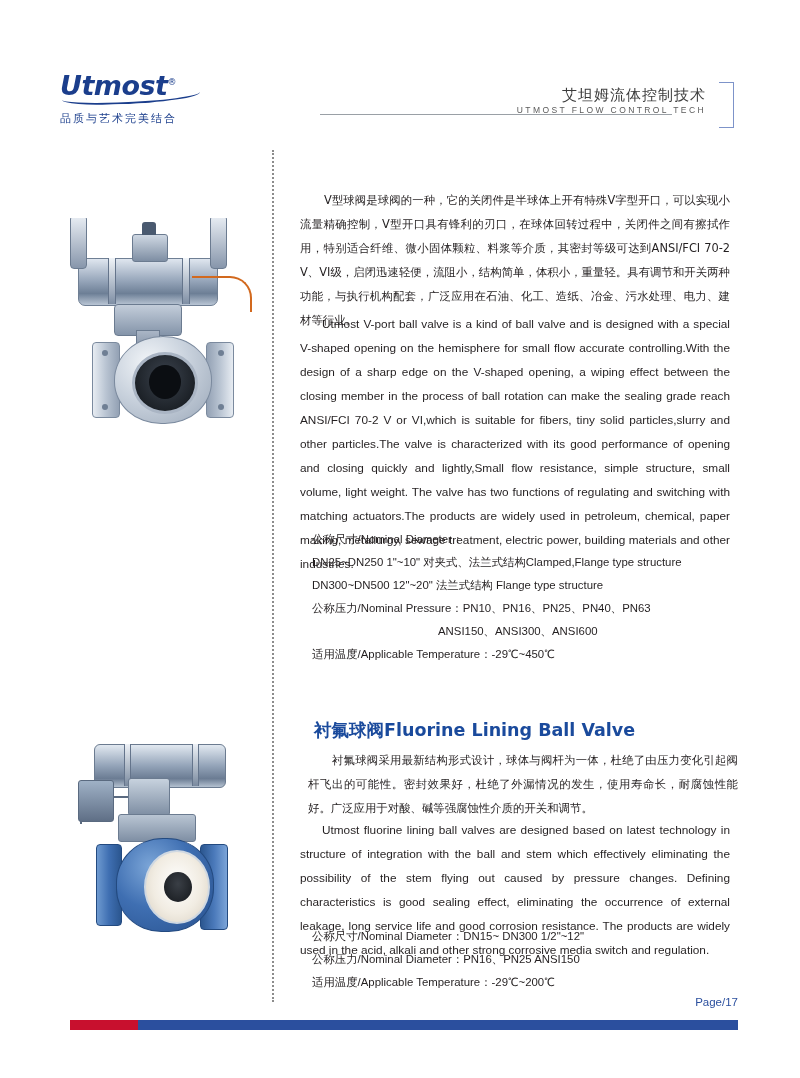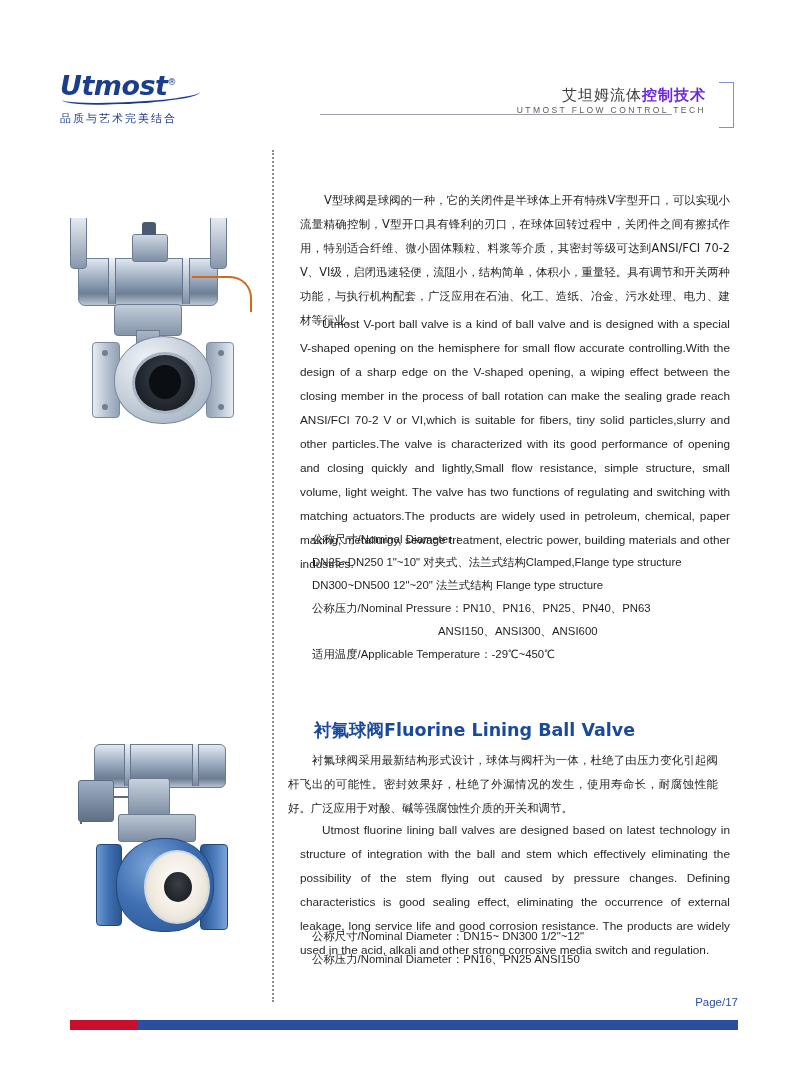--- a/index.html
+++ b/index.html
@@ -86,22 +86,22 @@
     border-top: 1px solid #9aa0a6;
   }
   .hr-cn {
     font-family: "DejaVu Sans", sans-serif;
     font-size: 15px;
     color: #3b3b3b;
     letter-spacing: 1px;
     padding-right: 34px;
   }
   .hr-cn .accent {
-    color: #6d28d9;
-    font-weight: bold;
+    color: #404040;
+    font-weight: normal;
   }
   .hr-en {
     margin-top: 0;
     font-size: 8.5px;
     color: #5a5a5a;
     letter-spacing: 2.4px;
     padding-right: 34px;
   }
   .hr-bracket {
     position: absolute;
@@ -149,21 +149,21 @@
     text-indent: 24px;
   }
   .para.en {
     font-family: "Liberation Sans", sans-serif;
     font-size: 11.8px;
     text-indent: 22px;
   }
 
   #v-cn { left: 300px; top: 188px; width: 430px; }
   #v-en { left: 300px; top: 312px; width: 430px; }
-  #f-cn { left: 288px; top: 748px; width: 430px; }
+  #f-cn { left: 308px; top: 748px; width: 430px; }
   #f-en { left: 300px; top: 818px; width: 430px; }
 
   
   .specs {
     position: absolute;
     font-family: Liberation Sans, sans-serif;
     font-size: 11.4px;
     line-height: 23px;
     color: #231f20;
   }
@@ -465,20 +465,21 @@
   </div>
 
   <div class="section-title" id="title-f">衬氟球阀Fluorine Lining Ball Valve</div>
 
   <div class="para cn" id="f-cn">衬氟球阀采用最新结构形式设计，球体与阀杆为一体，杜绝了由压力变化引起阀杆飞出的可能性。密封效果好，杜绝了外漏情况的发生，使用寿命长，耐腐蚀性能好。广泛应用于对酸、碱等强腐蚀性介质的开关和调节。</div>
   <div class="para en" id="f-en">Utmost fluorine lining ball valves are designed based on latest technology in structure of integration with the ball and stem which effectively eliminating the possibility of the stem flying out caused by pressure changes. Defining characteristics is good sealing effect, eliminating the occurrence of external leakage, long service life and good corrosion resistance. The products are widely used in the acid, alkali and other strong corrosive media switch and regulation.</div>
 
   <div class="specs" id="f-specs">
     <div>公称尺寸/Nominal Diameter：DN15~ DN300    1/2"~12"</div>
     <div>公称压力/Nominal Diameter：PN16、PN25       ANSI150</div>
+    <div>适用温度/Applicable Temperature：-29℃~200℃</div>
   </div>
 
   <div class="photo" id="photo-f">
     <div class="f-act-body"></div>
     <div class="f-act-band" style="left:52px;top:22px;"></div>
     <div class="f-act-band" style="left:120px;top:22px;"></div>
     <div class="f-tube"></div>
     <div class="f-solenoid"></div>
     <div class="f-box"></div>
     <div class="f-bracket"></div>

